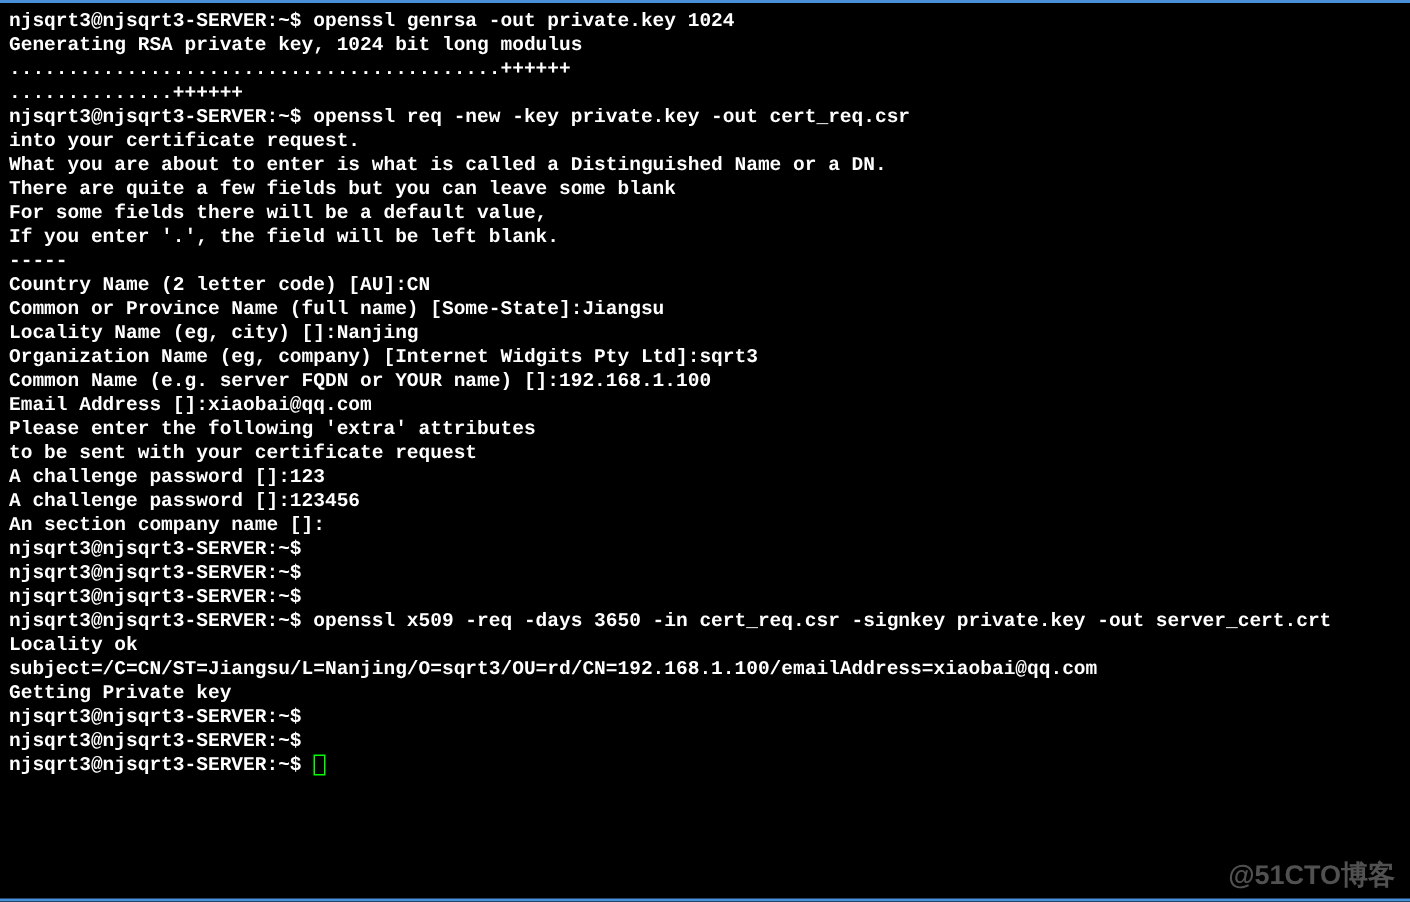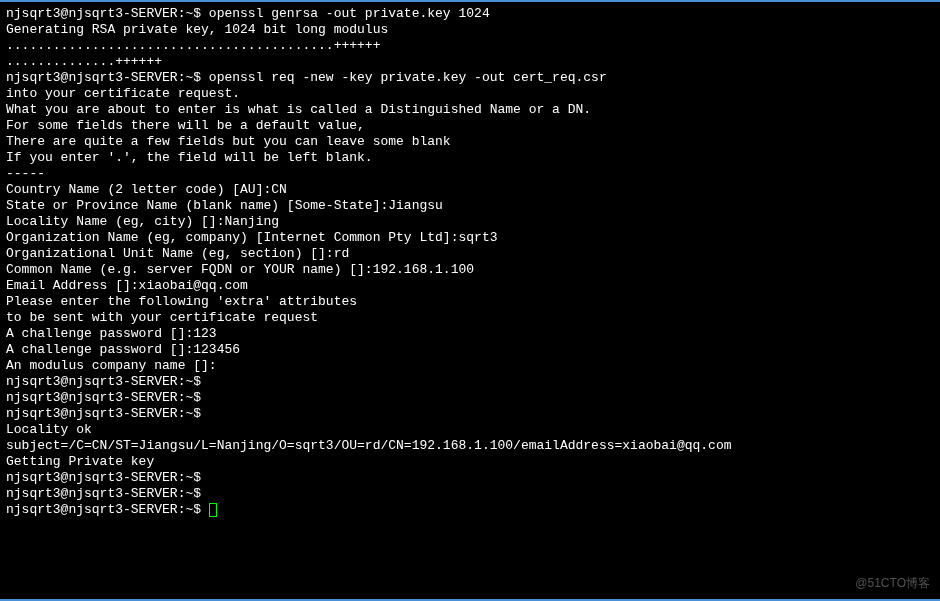--- a/index.html
+++ b/index.html
@@ -1,18 +1,19 @@
 <!DOCTYPE html>
 <html><head>
   <meta charset="utf-8">
   <style>
     * {
       margin: 0;
       padding: 0;
       box-sizing: border-box;
+      font-weight: bold;
     }
     body {
       background: #000;
       width: 940px;
       height: 601px;
       font-family: "Courier New", monospace;
       font-size: 13px;
       line-height: 16px;
       color: #fff;
       padding: 4px 6px;
@@ -31,55 +32,55 @@
       height: 14px;
       border: 1px solid #00ff00;
       vertical-align: text-bottom;
     }
     .watermark {
       position: absolute;
       bottom: 8px;
       right: 10px;
       color: #888;
       font-family: Arial, sans-serif;
-      font-size: 12px;
+      font-size: 18px;
       opacity: 0.6;
     }
   </style>
 </head>
 <body>
 
 <div id="term-lines">
     <span class="line">njsqrt3@njsqrt3-SERVER:~$ openssl genrsa -out private.key 1024</span>
     <span class="line">Generating RSA private key, 1024 bit long modulus</span>
     <span class="line">..........................................++++++</span>
     <span class="line">..............++++++</span>
     <span class="line">njsqrt3@njsqrt3-SERVER:~$ openssl req -new -key private.key -out cert_req.csr</span>
     <span class="line">into your certificate request.</span>
     <span class="line">What you are about to enter is what is called a Distinguished Name or a DN.</span>
+    <span class="line">There are quite a few fields but you can leave some blank</span>
     <span class="line">For some fields there will be a default value,</span>
-    <span class="line">There are quite a few fields but you can leave some blank</span>
     <span class="line">If you enter '.', the field will be left blank.</span>
     <span class="line">-----</span>
     <span class="line">Country Name (2 letter code) [AU]:CN</span>
-    <span class="line">State or Province Name (blank name) [Some-State]:Jiangsu</span>
+    <span class="line">Common or Province Name (full name) [Some-State]:Jiangsu</span>
     <span class="line">Locality Name (eg, city) []:Nanjing</span>
-    <span class="line">Organization Name (eg, company) [Internet Common Pty Ltd]:sqrt3</span>
-    <span class="line">Organizational Unit Name (eg, section) []:rd</span>
+    <span class="line">Organization Name (eg, company) [Internet Widgits Pty Ltd]:sqrt3</span>
     <span class="line">Common Name (e.g. server FQDN or YOUR name) []:192.168.1.100</span>
     <span class="line">Email Address []:xiaobai@qq.com</span>
     <span class="line"></span>
     <span class="line">Please enter the following 'extra' attributes</span>
     <span class="line">to be sent with your certificate request</span>
     <span class="line">A challenge password []:123</span>
     <span class="line">A challenge password []:123456</span>
-    <span class="line">An modulus company name []:</span>
+    <span class="line">An section company name []:</span>
     <span class="line">njsqrt3@njsqrt3-SERVER:~$</span>
     <span class="line">njsqrt3@njsqrt3-SERVER:~$</span>
     <span class="line">njsqrt3@njsqrt3-SERVER:~$</span>
+    <span class="line">njsqrt3@njsqrt3-SERVER:~$ openssl x509 -req -days 3650 -in cert_req.csr -signkey private.key -out server_cert.crt</span>
     <span class="line">Locality ok</span>
     <span class="line">subject=/C=CN/ST=Jiangsu/L=Nanjing/O=sqrt3/OU=rd/CN=192.168.1.100/emailAddress=xiaobai@qq.com</span>
     <span class="line">Getting Private key</span>
     <span class="line">njsqrt3@njsqrt3-SERVER:~$</span>
     <span class="line">njsqrt3@njsqrt3-SERVER:~$</span>
   </div>
 <span class="line"><span>njsqrt3@njsqrt3-SERVER:~$ </span><span class="cursor"></span></span>
 
 <div class="watermark">@51CTO博客</div>
 

